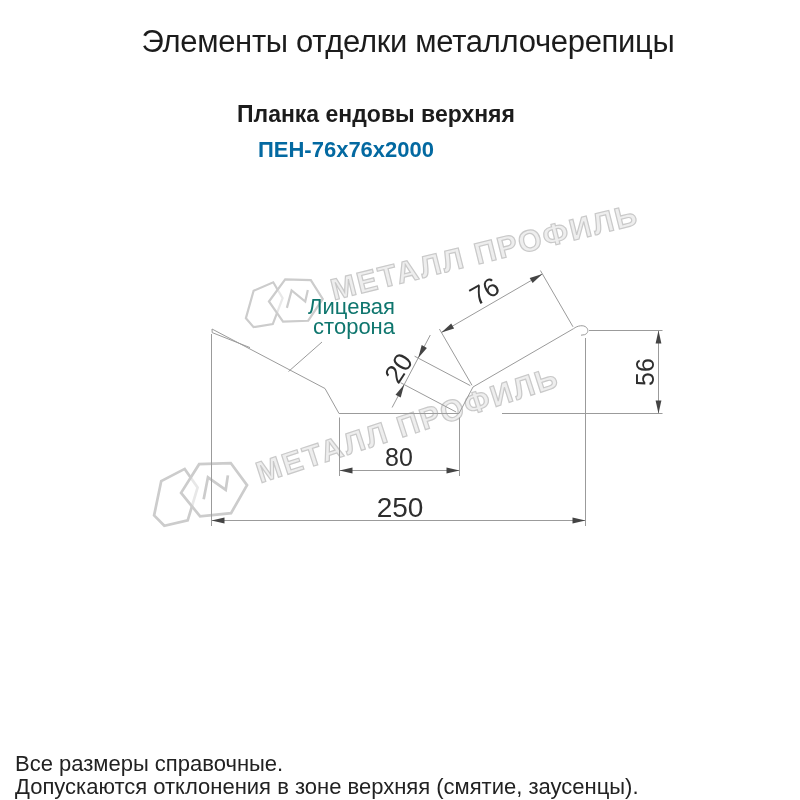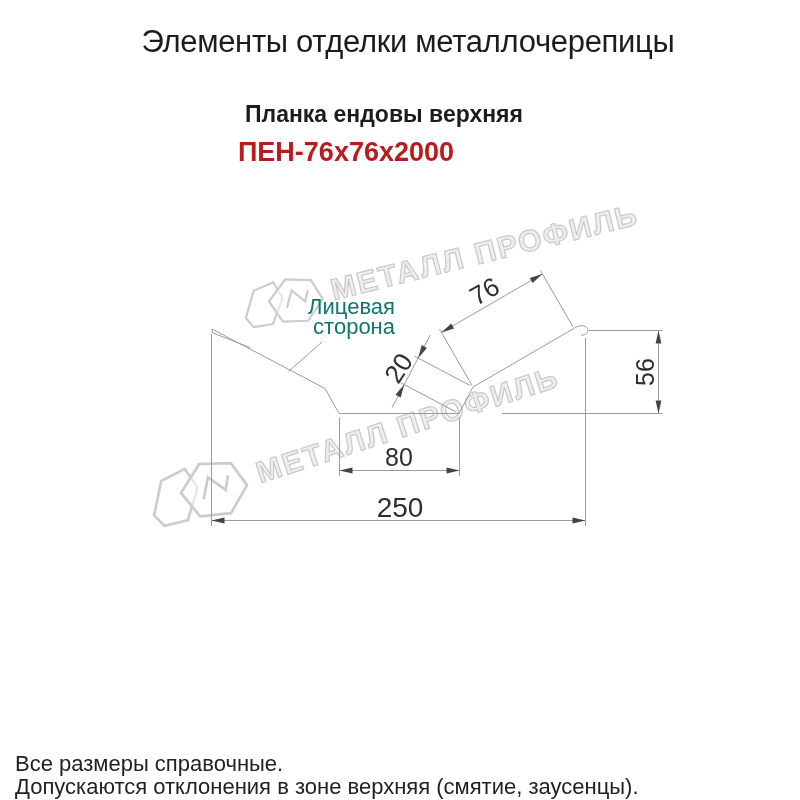--- a/index.html
+++ b/index.html
@@ -8,25 +8,25 @@
     background:#ffffff;
     font-family:"Liberation Sans","DejaVu Sans",sans-serif;
     color:#1c1c1c;
   }
   .page-title{
     position:absolute;top:24px;left:0;width:796px;
     text-align:center;font-size:31px;letter-spacing:-0.3px;color:#1c1c1c;padding-left:10px;
   }
   .sub-title{
     position:absolute;top:101px;left:0;width:752px;
-    text-align:center;font-size:23px;font-weight:700;color:#1c1c1c;padding-left:8px;
+    text-align:center;font-size:23px;font-weight:700;color:#1c1c1c;
   }
   .model-title{
     position:absolute;top:137px;left:0;width:692px;
-    text-align:center;font-size:27px;font-weight:700;color:#b91c1c;
+    text-align:center;font-size:22px;font-weight:700;color:#0369a1;
   }
   .watermark{
     position:absolute;display:flex;align-items:center;gap:5px;
     transform-origin:left center;z-index:1;pointer-events:none;
   }
   .watermark .wm-text{
     font-weight:700;font-size:30px;letter-spacing:2px;white-space:nowrap;
     color:#eeeeee;
     -webkit-text-stroke:1.2px #c9c9c9;
   }

